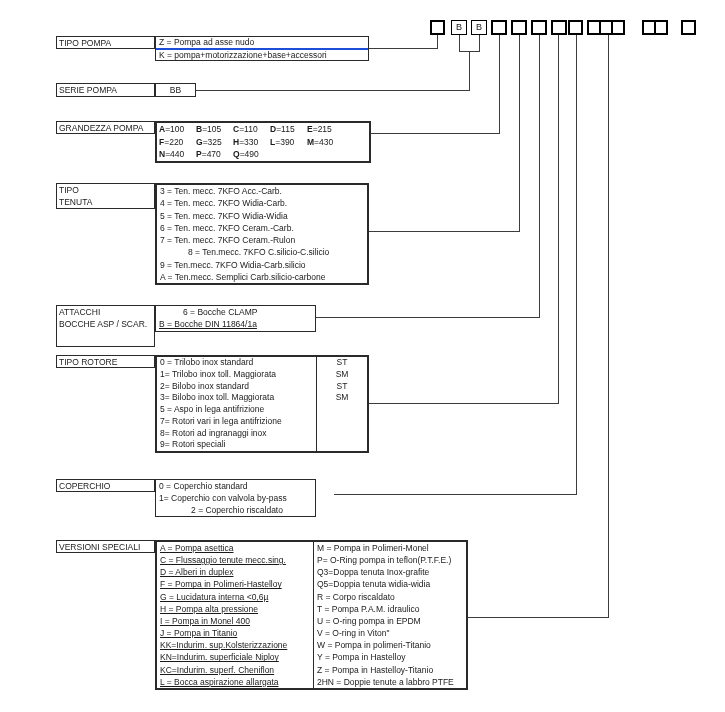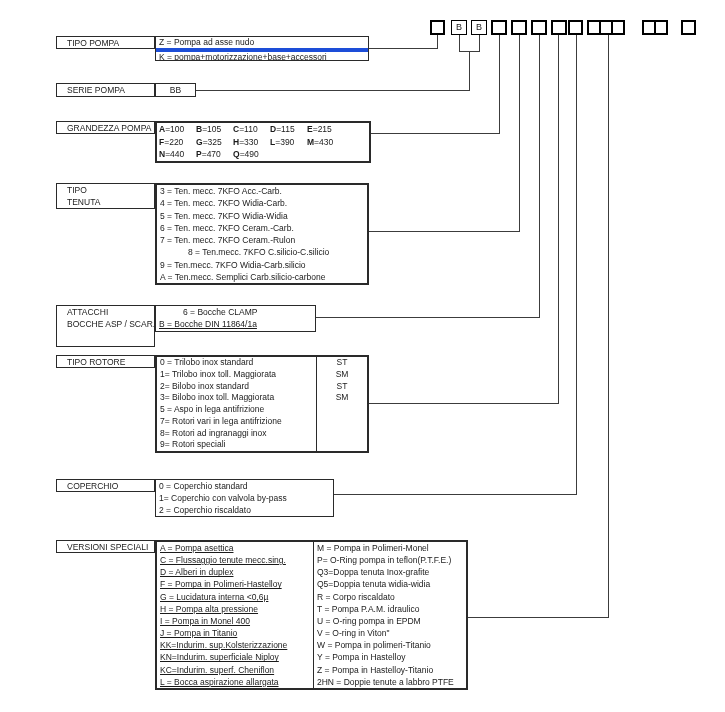--- a/index.html
+++ b/index.html
@@ -14,21 +14,21 @@
   .codebox.thin{border-width:1px;font-size:9px;line-height:13px;text-align:center;}
   .cellgroup{position:absolute;top:20px;height:15px;display:flex;}
   .cellgroup .cell{width:14px;height:15px;box-sizing:border-box;border:2px solid #000;}
   .cellgroup .cell + .cell{margin-left:-2px;}
   
   .lv{position:absolute;width:1px;background:#3c3c3c;}
   .lh{position:absolute;height:1px;background:#3c3c3c;}
   
   .labelbox{position:absolute;left:56px;width:99px;box-sizing:border-box;
     border:1px solid #2a2a2a;background:#fff;font-size:8.5px;
-    padding-left:10px;overflow:hidden;}
+    padding-left:2px;overflow:hidden;}
   .labelbox .lbl-line{line-height:12.4px;white-space:nowrap;}
   .contentbox{position:absolute;left:155px;box-sizing:border-box;background:#fff;
     border:1px solid #2a2a2a;font-size:8.5px;overflow:hidden;}
   .contentbox.heavy{border-width:2px;}
   .row{white-space:nowrap;padding-left:3px;overflow:hidden;}
   
   .gwrap{display:flex;flex-wrap:wrap;padding-left:2px;}
   .gcell{width:37px;line-height:12.6px;white-space:nowrap;}
   
   .split{display:flex;height:100%;}
@@ -86,21 +86,21 @@
   <div class="lh" style="left:334px;top:494px;width:243px;"></div>
 
   <div class="lv" style="left:608px;top:35px;height:583px;"></div>
   <div class="lh" style="left:468px;top:617px;width:141px;"></div>
 
   <div class="labelbox" style="top:36px;height:13px;">
     <div class="lbl-line">TIPO POMPA</div>
   </div>
   <div class="contentbox" style="top:36px;width:214px;height:25px;">
     <div>
-        <div class="row" style="line-height:11.2px;border-bottom:4px solid #1d4ed8;">Z = Pompa ad asse nudo</div>
+        <div class="row" style="line-height:11.2px;border-bottom:2px solid #1d4ed8;">Z = Pompa ad asse nudo</div>
         <div class="row" style="line-height: 11.2px; border-bottom: none;">K = pompa+motorizzazione+base+accessori</div>
       </div>
   </div>
 
   <div class="labelbox" style="top:83px;height:14px;">
     <div class="lbl-line" style="line-height:13px;">SERIE POMPA</div>
   </div>
   <div class="contentbox bb-value" style="top:83px;width:41px;height:14px;">BB</div>
 
   <div class="labelbox" style="top:121px;height:13px;">
@@ -176,25 +176,25 @@
           <div class="tagrow" style="line-height:11.75px;"></div>
           <div class="tagrow" style="line-height:11.75px;"></div>
           <div class="tagrow" style="line-height: 11.75px; border-bottom: none;"></div>
         </div>
     </div>
   </div>
 
   <div class="labelbox" style="top:479px;height:13px;">
     <div class="lbl-line">COPERCHIO</div>
   </div>
-  <div class="contentbox" style="top:479px;width:179px;height:38px;">
+  <div class="contentbox" style="top:479px;width:161px;height:38px;">
     <div>
         <div class="row" style="line-height:12px;">0 = Coperchio standard</div>
         <div class="row" style="line-height:12px;">1= Coperchio con valvola by-pass</div>
-        <div class="row" style="line-height: 12px; border-bottom: none;">2 = Coperchio riscaldato</div>
+        <div class="row" style="line-height: 12px; border-bottom: none; text-align: center;">2 = Coperchio riscaldato</div>
       </div>
   </div>
 
   <div class="labelbox" style="top:540px;height:13px;">
     <div class="lbl-line">VERSIONI SPECIALI</div>
   </div>
   <div class="contentbox heavy" style="top:540px;width:313px;height:150px;">
     <div class="split">
       <div class="colL" style="width:157px;text-decoration:underline;">
           <div class="row" style="line-height:12.15px;">A = Pompa asettica</div>

